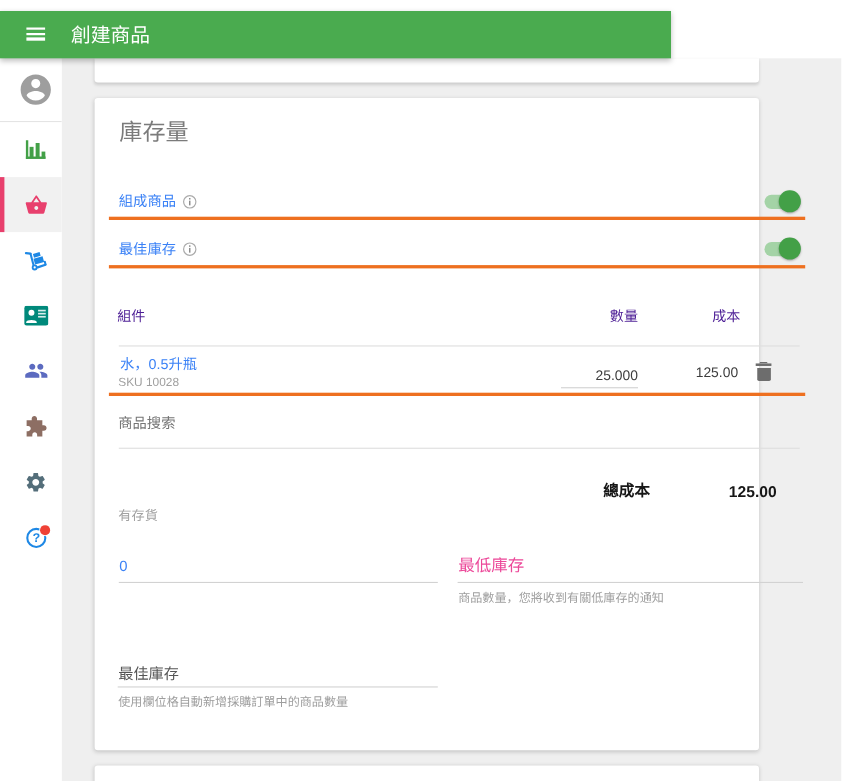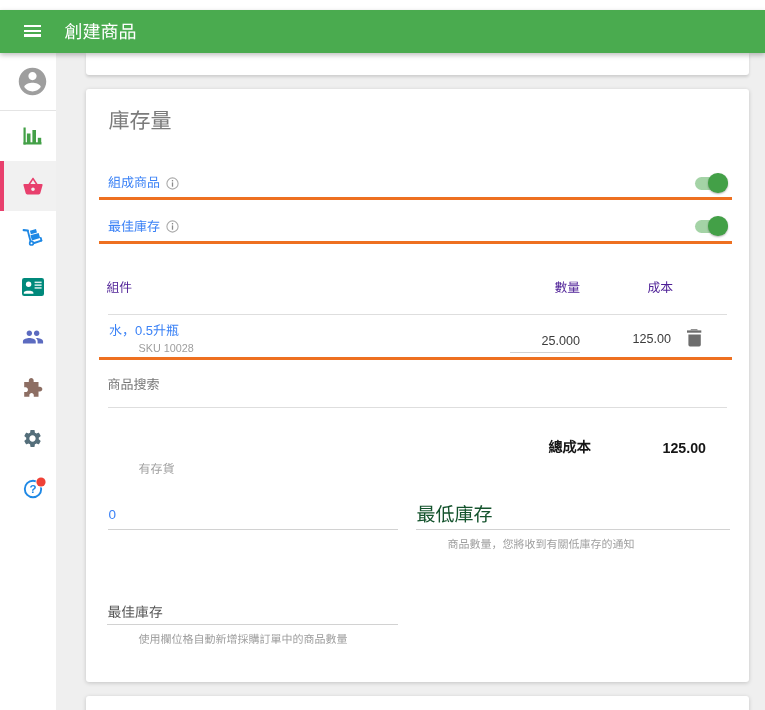--- a/index.html
+++ b/index.html
@@ -2,52 +2,52 @@
 <html lang="zh-CN"><head>
 <meta charset="utf-8">
 <style>
   html,body{margin:0;padding:0;}
   body{width:765px;height:710px;overflow:hidden;background:#fff;
        font-family:"Liberation Sans",sans-serif;}
   .page{position:relative;width:765px;height:710px;overflow:hidden;background:#fff;}
   .abs{position:absolute;}
 
   
-  .topbar{position:absolute;left:0;top:10px;width:765px;height:43px;background:#4aab4f;
+  .topbar{position:absolute;left:0;top:10px;width:610px;height:43px;background:#4aab4f;
           box-shadow:0 2px 5px rgba(0,0,0,0.26);z-index:30;}
   .title{position:absolute;left:64.5px;top:12px;font-size:18px;color:#fff;line-height:20px;}
   .burger{position:absolute;left:23.5px;top:15px;width:18px;height:14px;}
   .burger div{position:absolute;left:0;width:17.4px;height:2.2px;background:#fff;}
 
   
   .sidebar{position:absolute;left:0;top:53px;width:56px;height:657px;background:#fff;z-index:20;}
   .side-div{position:absolute;left:0;top:57.3px;width:56px;height:1px;background:#e4e4e4;}
   .sel{position:absolute;left:0;top:108px;width:56px;height:50px;background:#f1f1f1;}
   .sel-bar{position:absolute;left:0;top:108px;width:4px;height:50px;background:#e8406d;}
   .sicon{position:absolute;left:9px;width:47px;text-align:center;line-height:0;}
 
   
   .content{position:absolute;left:56px;top:53px;width:709px;height:657px;background:#efefef;z-index:10;}
-  .card{position:absolute;left:30px;width:663px;background:#fff;border-radius:3px;
+  .card{position:absolute;left:30px;width:604px;background:#fff;border-radius:3px;
         box-shadow:0 1px 4px rgba(0,0,0,0.18);}
   .card1{top:0;height:22px;border-radius:0 0 3px 3px;box-shadow:0 2px 3px rgba(0,0,0,0.14);}
   .card2{top:36px;height:593px;}
   .card3{top:643px;height:80px;}
 
   
   .h1{position:absolute;left:22.5px;top:20px;font-size:21px;color:#7b7b7b;line-height:23px;}
   .lbl{position:absolute;font-size:13px;color:#3b82f6;line-height:15px;}
   .orange{position:absolute;left:13px;width:633px;height:3px;background:#ee7020;}
   .gline{position:absolute;height:1px;background:#dedede;}
   .th{position:absolute;font-size:12.8px;color:#4c1d95;line-height:15px;}
   .toggle{position:absolute;width:34px;height:20px;}
   .track{position:absolute;left:0;top:3.5px;width:33px;height:13px;border-radius:7px;background:#a4d3a6;}
   .thumb{position:absolute;left:13px;top:0;width:19.5px;height:19.5px;border-radius:50%;background:#43a047;
          box-shadow:0 1px 2px rgba(0,0,0,0.3);}
-  .hint{position:absolute;font-size:11px;color:#9e9e9e;line-height:13px;margin-left:31px;}
+  .hint{position:absolute;font-size:11px;color:#9e9e9e;line-height:13px;}
 </style>
 </head>
 <body>
 <div class="page">
 
   <div class="sidebar">
     <div class="sel"></div>
     <div class="sel-bar"></div>
     <div class="side-div"></div>
 
@@ -171,21 +171,21 @@
       <div class="lbl" style="left:21.5px;top:287.5px;color:#757575;">商品搜索</div>
       <div class="gline" style="left:22px;top:318px;width:619px;"></div>
 
       <div class="lbl" style="left:405px;top:351px;width:100px;text-align:right;font-weight:bold;color:#161616;font-size:14.2px;">總成本</div>
       <div class="lbl" style="left:520px;top:351.5px;width:100px;text-align:right;font-weight:bold;color:#161616;font-size:14.2px;">125.00</div>
 
       <div class="hint" style="left:21.5px;top:374px;font-size:12px;color:#a2a2a2;">有存貨</div>
       <div class="lbl" style="left:22.5px;top:417.5px;font-size:13.5px;">0</div>
       <div class="gline" style="left:21.5px;top:440px;width:290px;background:#d2d2d2;"></div>
 
-      <div class="lbl" style="left:330.5px;top:417.5px;color:#14532d;font-size:19px;">最低庫存</div>
+      <div class="lbl" style="left:330.5px;top:417.5px;color:#ec4899;font-size:15px;">最低庫存</div>
       <div class="gline" style="left:330px;top:439.5px;width:314px;background:#d2d2d2;"></div>
       <div class="hint" style="left:330.5px;top:448.5px;">商品數量，您將收到有關低庫存的通知</div>
 
       <div class="lbl" style="left:21.5px;top:515.5px;color:#565656;font-size:13.8px;">最佳庫存</div>
       <div class="gline" style="left:21px;top:534.9px;width:291px;background:#d2d2d2;"></div>
       <div class="hint" style="left:21.5px;top:543.5px;">使用欄位格自動新增採購訂單中的商品數量</div>
     </div>
     <div class="card card3"></div>
   </div>
 

